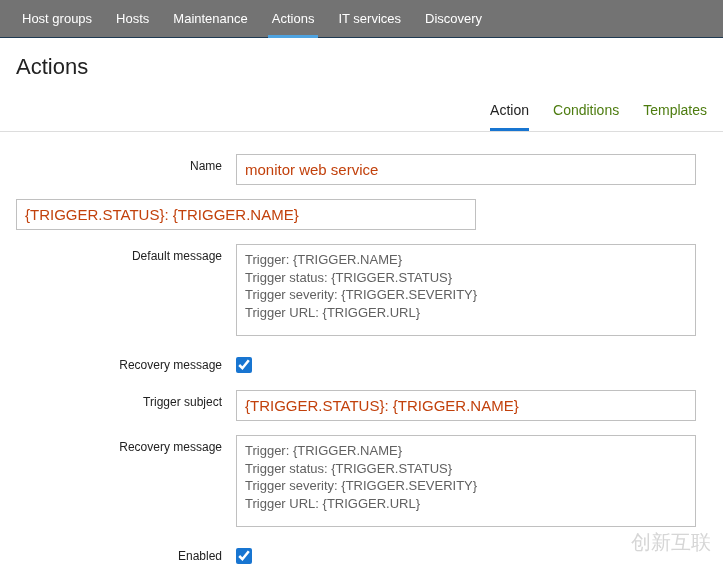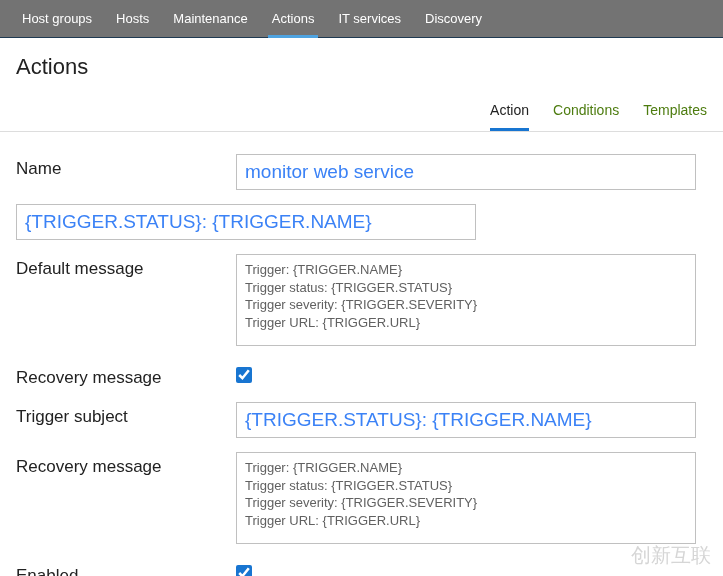--- a/index.html
+++ b/index.html
@@ -61,36 +61,37 @@
   .form {
     padding: 22px 16px;
   }
   .row {
     display: flex;
     align-items: flex-start;
     margin-bottom: 14px;
   }
   .row label.fld {
     width: 220px;
+    text-align: right;
     padding-right: 14px;
     padding-top: 5px;
     color: #222;
-    font-size: 17px;
+    font-size: 12px;
   }
   .row .ctrl {
     flex: 1;
     max-width: 460px;
   }
   input[type="text"].txt {
     width: 100%;
     border: 1px solid #c0c0c0;
     padding: 6px 8px;
-    font-size: 19px;
+    font-size: 15px;
     font-family: inherit;
-    color: #3b82f6;
+    color: #c2410c;
   }
   textarea.ta {
     width: 100%;
     height: 92px;
     border: 1px solid #c0c0c0;
     padding: 6px 8px;
     font-size: 13px;
     font-family: inherit;
     color: #616161;
     resize: none;
@@ -98,21 +99,21 @@
     line-height: 1.35;
   }
   input[type="checkbox"].chk {
     width: 16px; height: 16px;
     margin-top: 4px;
     accent-color: #1875d1;
   }
   .watermark {
     position: absolute;
     right: 12px;
-    top: 545px;
+    top: 532px;
     color: #d6d6d6;
     font-size: 20px;
     text-align: right;
     line-height: 1;
     pointer-events: none;
   }
 </style>
 </head>
 <body>
 

